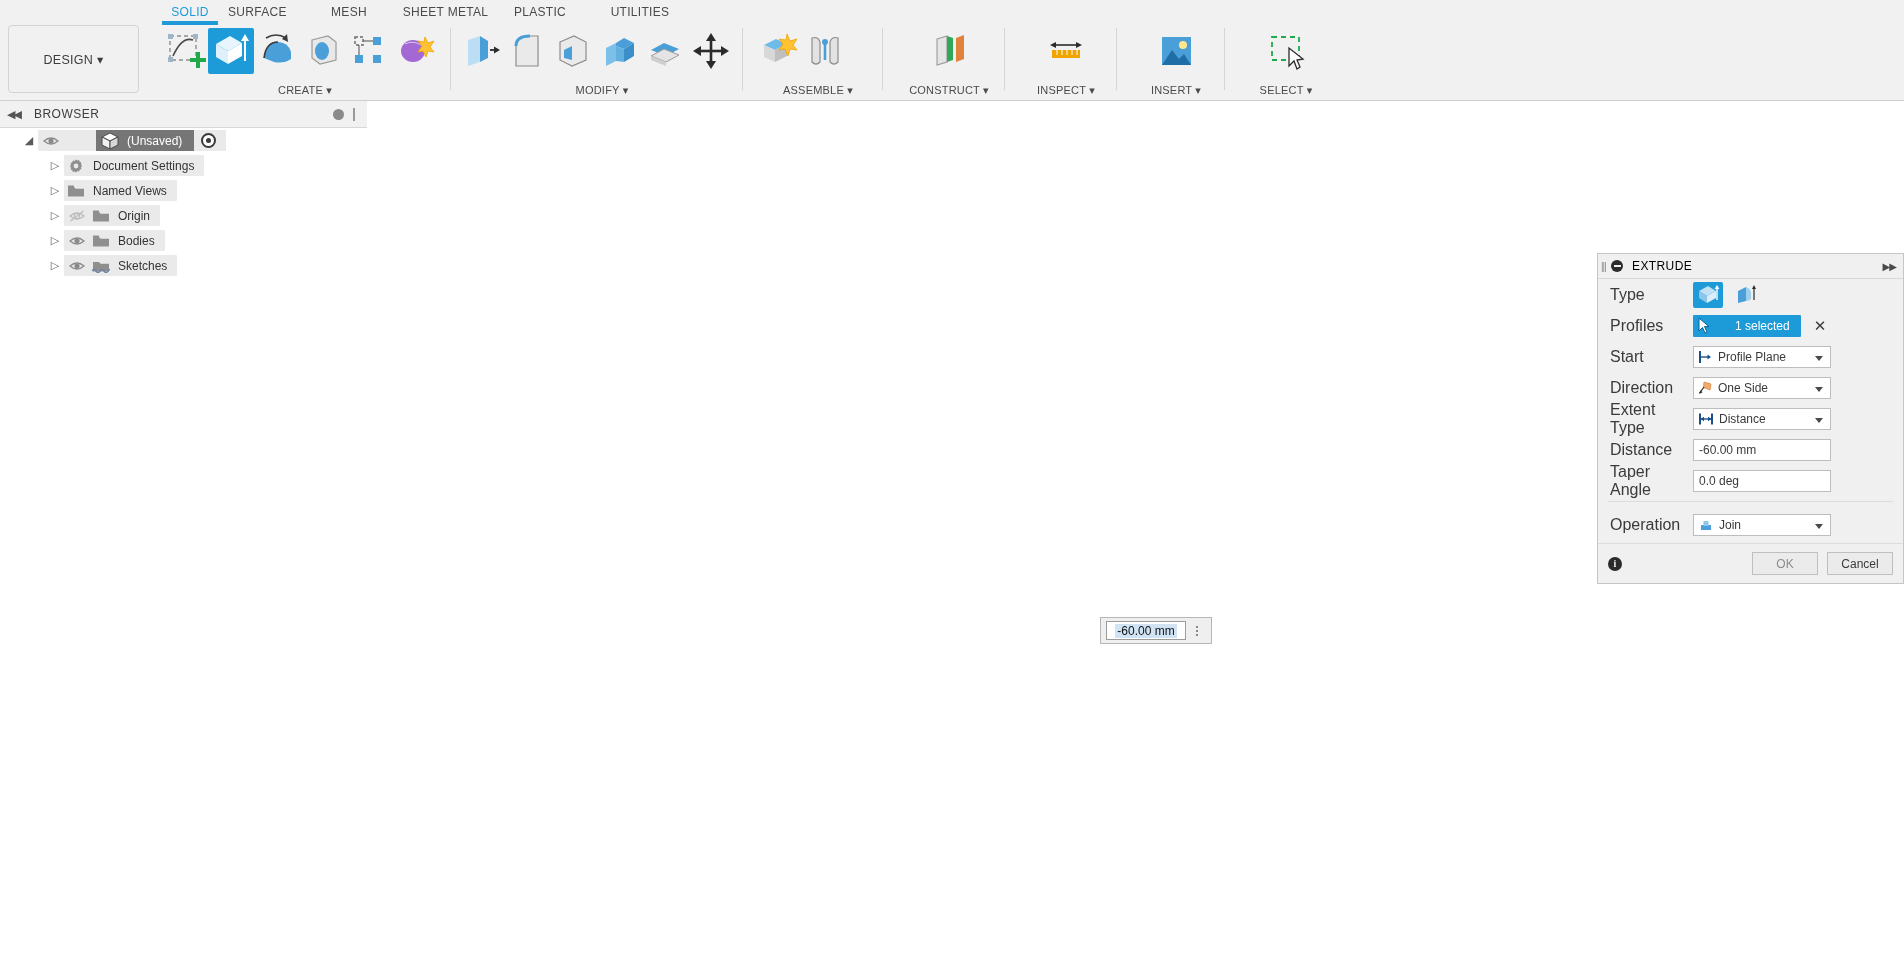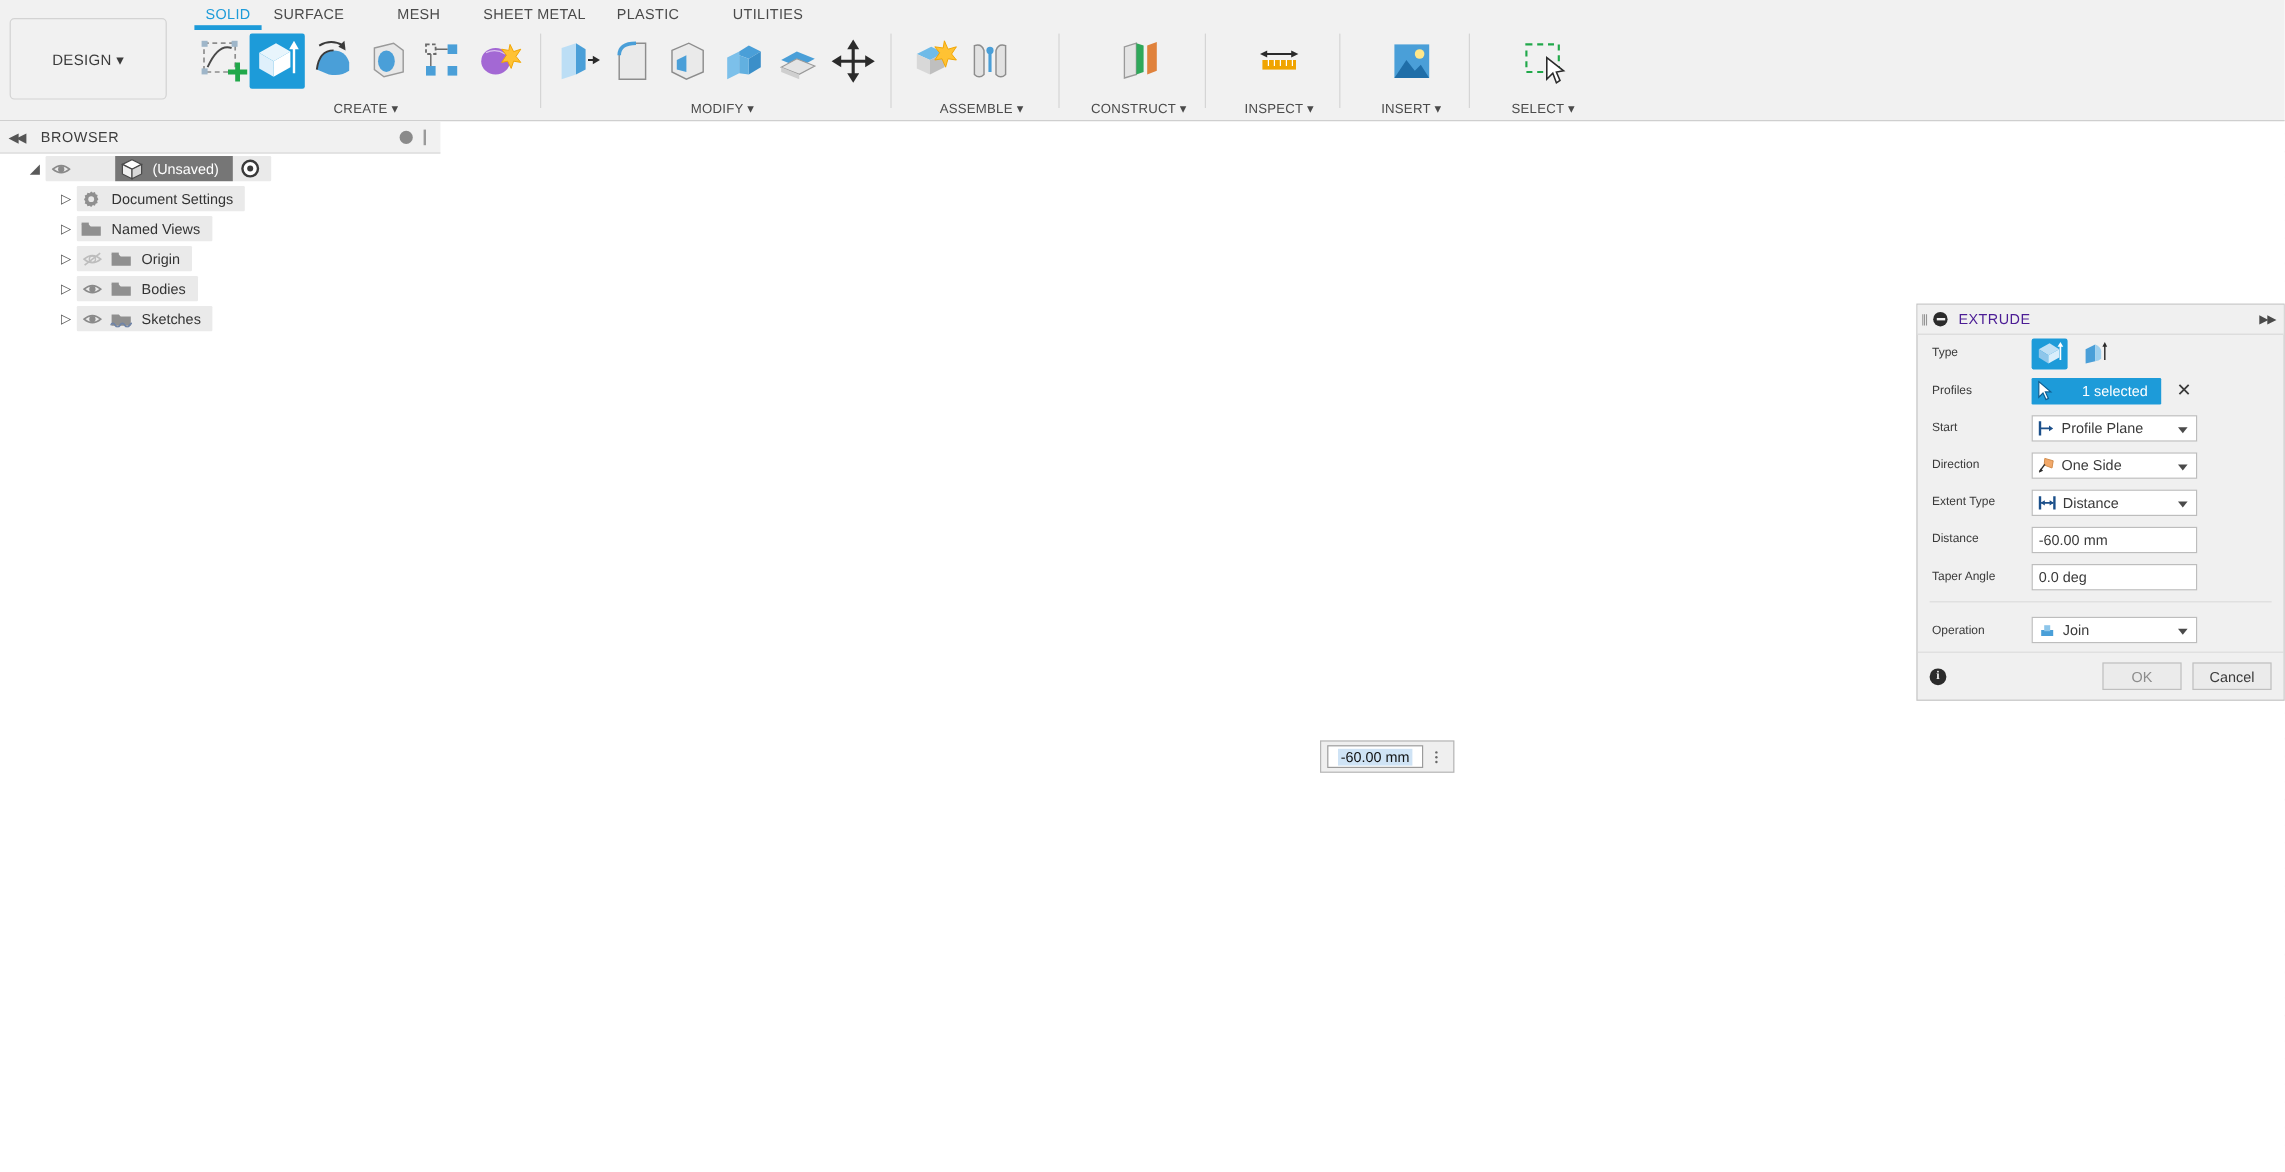--- a/index.html
+++ b/index.html
@@ -10,21 +10,21 @@
     overflow: hidden; background: #ffffff;
   }
   #app { position: relative; width: 1904px; height: 977px; }
 
   
   #toolbar {
     position: absolute; left: 0; top: 0; width: 1904px; height: 101px;
     background: #f1f1f1; border-bottom: 1px solid #cfcfcf;
   }
   #design-btn {
-    position: absolute; left: 8px; top: 15px; width: 131px; height: 68px;
+    position: absolute; left: 8px; top: 25px; width: 131px; height: 68px;
     border: 1px solid #d3d3d3; border-radius: 4px; background: #f1f1f1;
     display: flex; align-items: center; justify-content: center;
     font-size: 12.5px; color: #3c3c3c; letter-spacing: .3px;
   }
   #tabs { position: absolute; left: 160px; top: 0; height: 22px; display: flex; }
   .tab {
     font-size: 12px; color: #4a4a4a; padding: 5px 14px 0 14px;
     white-space: nowrap; letter-spacing: .3px;
   }
   .tab.active { color: #1d9bd9; }
@@ -109,24 +109,24 @@
   #dlg-head {
     height: 25px; display: flex; align-items: center; border-bottom: 1px solid #d9d9d9;
     background: #f0f0f0;
   }
   #dlg-grip { width: 6px; margin-left: 3px; font-size: 10px; color: #8d8d8d; letter-spacing:-1px;}
   #dlg-minus {
     width: 12px; height: 12px; border-radius: 50%; background: #2b2b2b;
     margin-left: 4px; position: relative;
   }
   #dlg-minus::after { content:""; position:absolute; left:2.5px; top:5px; width:7px; height:2px; background:#f0f0f0;}
-  #dlg-title { margin-left: 9px; font-size: 12px; color: #4c1d95; letter-spacing: .4px; }
+  #dlg-title { margin-left: 9px; font-size: 12px; color: #000000; letter-spacing: .4px; }
   #dlg-expand { margin-left: auto; margin-right: 7px; font-size: 10px; color: #4a4a4a; letter-spacing:-1px;}
   .row { height: 31px; display: flex; align-items: center; padding: 0 0 0 12px; }
-  .row .lbl { width: 58px; font-size: 10px; color: #3a3a3a; }
+  .row .lbl { width: 58px; font-size: 16px; color: #3a3a3a; }
   .ctrl-area { margin-left: 25px; display: flex; align-items: center; }
   .tgl {
     width: 30px; height: 26px; display: flex; align-items: center; justify-content: center;
     border-radius: 2px;
   }
   .tgl.on { background: #1d9bd9; }
   .sel-chip {
     height: 22px; background: #1d9bd9; color: #fff; display: flex; align-items: center;
     padding: 0 11px 0 4px; border-radius: 1px; font-size: 12px; white-space: nowrap;
   }

